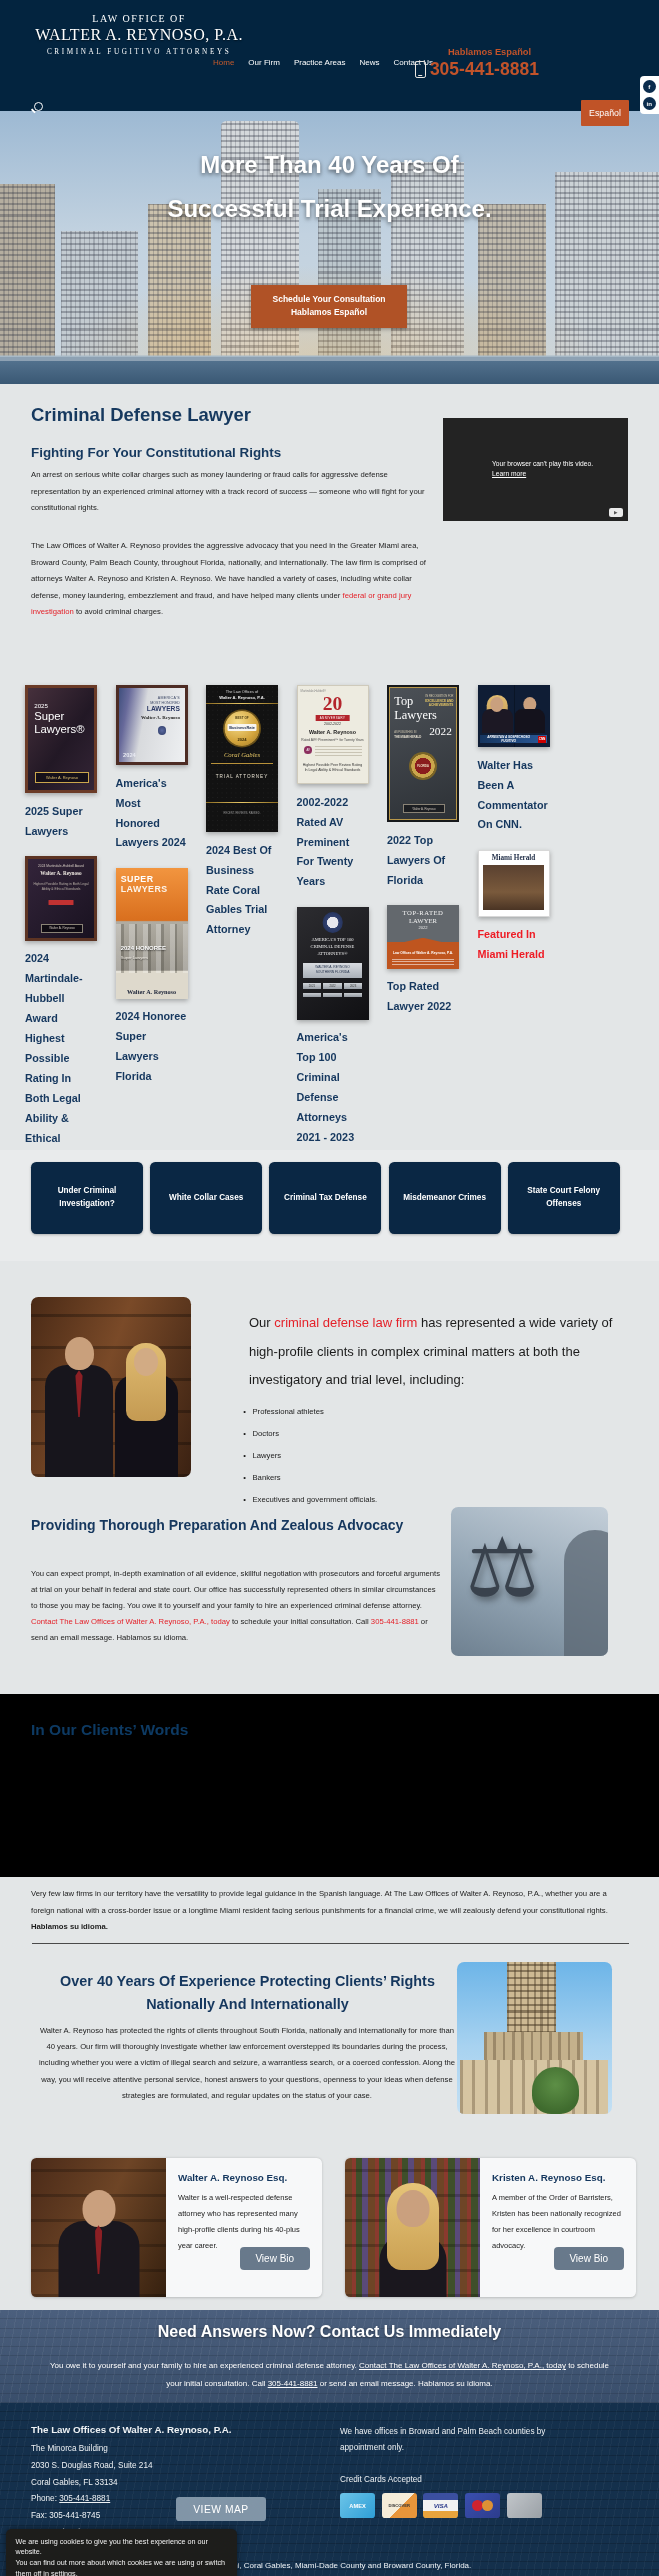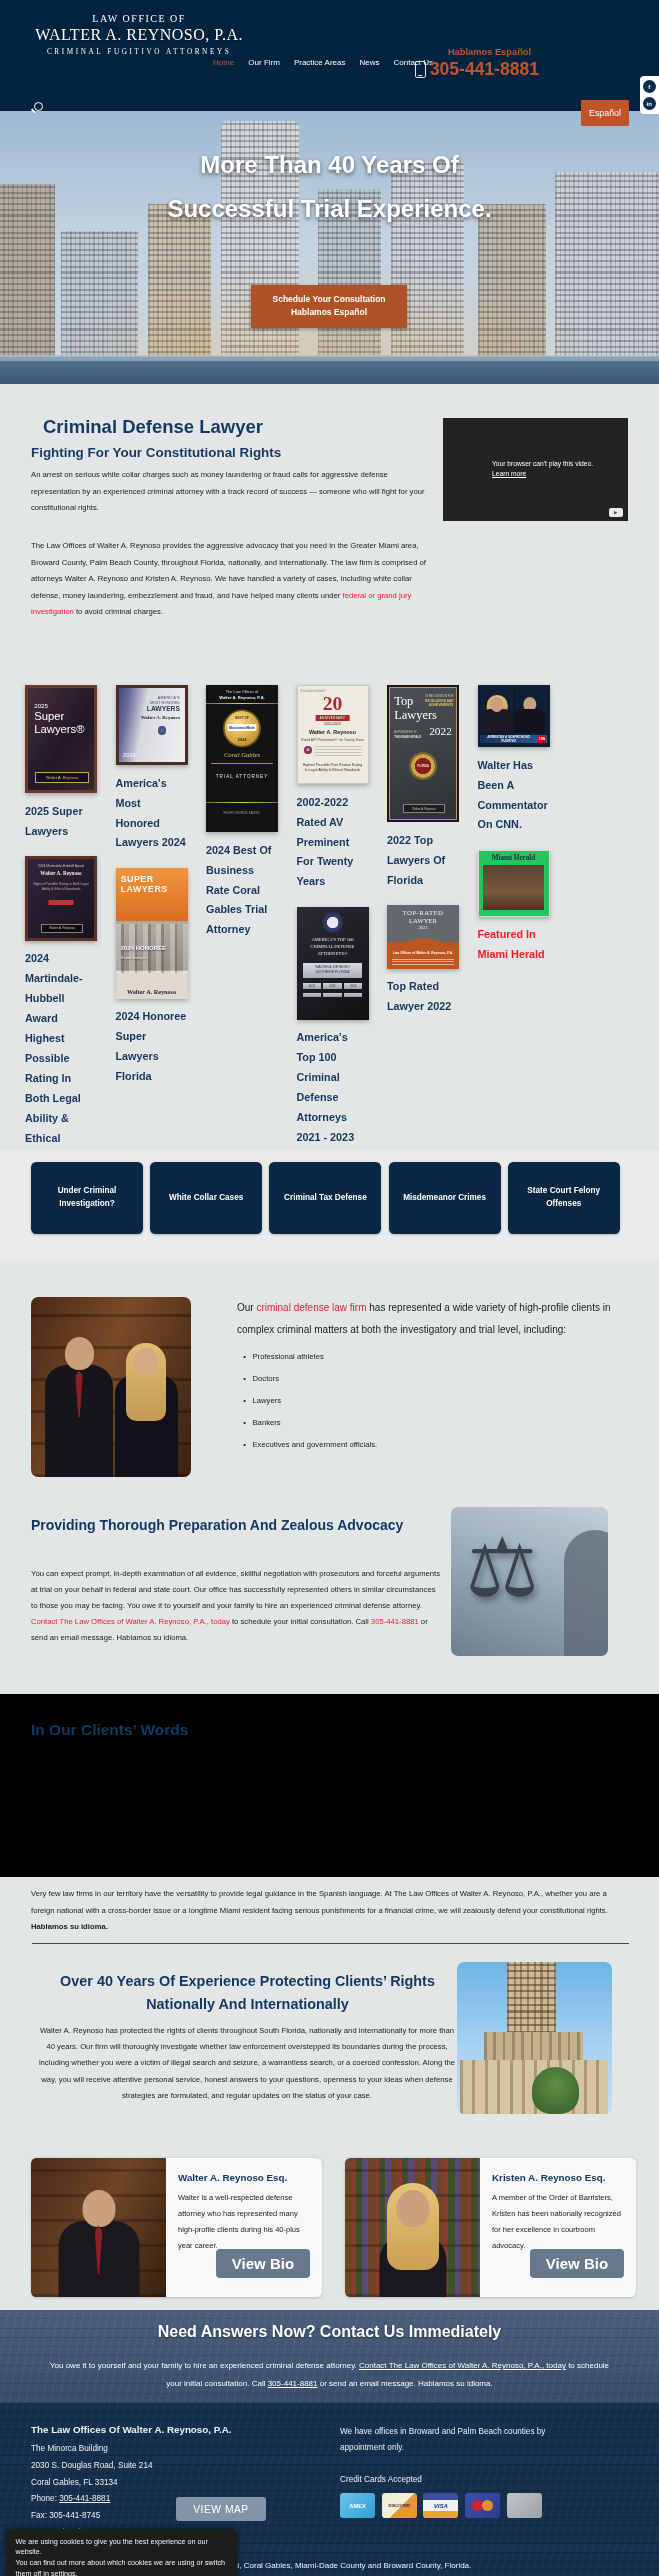--- a/index.html
+++ b/index.html
@@ -39,21 +39,21 @@
   .b8{left:555px;width:109px;height:187px;background-color:#ccd2d6}
   .glow{position:absolute;left:0;right:0;bottom:20.6px;height:165px;background:radial-gradient(60% 85% at 50% 100%,rgba(242,170,60,.28),transparent 70%)}
   .bridge{position:absolute;bottom:21.6px;width:100%;height:5.2px;background:#8da1b3;box-shadow:0 -1.5px 0 #a7b9c7}
   .water{position:absolute;bottom:0;width:100%;height:23px;background:linear-gradient(180deg,#52718d,#3a5874)}
   .hero-t{position:absolute;top:32px;left:0;right:0;text-align:center;color:#fff;font-size:24px;font-weight:bold;line-height:1.82;margin:0;text-shadow:0 1.5px 4.1px rgba(0,0,0,.55);z-index:5}
   .hero-t span{display:block}
   .hero-cta{position:absolute;left:251px;top:174px;width:156px;background:#b05226;color:#fff;font-weight:bold;font-size:8.5px;text-align:center;line-height:1.6;padding:7.7px 6.2px;box-sizing:border-box;cursor:pointer;box-shadow:0 1.5px 4.1px rgba(0,0,0,.35);z-index:6}
 
   
   .intro{position:relative;height:289px}
-  .intro-h1{position:absolute;left:31px;top:19.6px;font-size:18.5px;color:#16395f;margin:12px}
+  .intro-h1{position:absolute;left:31px;top:19.6px;font-size:18.5px;color:#16395f;margin:0}
   .intro-h2{position:absolute;left:31px;top:61px;font-size:13.4px;color:#16395f;margin:0}
   .intro-p1{position:absolute;left:31px;top:83px;width:394px;font-size:7.7px;line-height:2.15;margin:0}
   .intro-p2{position:absolute;left:31px;top:154px;width:399px;font-size:7.7px;line-height:2.15;margin:0}
   .rlink{color:#e42129;cursor:pointer}
   .vbox{position:absolute;left:443px;top:34px;width:185px;height:103px;background:#232323;color:#fff}
   .vmsg{position:absolute;left:49px;top:42px;font-size:6.7px}
   .vlearn{display:inline-block;margin-top:2.6px;text-decoration:underline;cursor:pointer;font-size:6.7px}
   .vplay{position:absolute;right:5.2px;bottom:4.1px;width:14px;height:9.3px;background:#e9e9e9;border-radius:2.1px;color:#555;font-size:4.6px;display:flex;align-items:center;justify-content:center;cursor:pointer}
 
   
@@ -153,42 +153,42 @@
   .fig-body{position:absolute;bottom:0;width:100%;height:24px;background:#1c1824;border-radius:8.2px 8.2px 0 0}
   .cnn-m .fig-body{background:#14121c}
   .fig-head{position:absolute;bottom:20.6px;left:50%;transform:translateX(-50%);width:13.4px;height:15.5px;background:#c9a07e;border-radius:50%}
   .fig-hair{position:absolute;bottom:9.3px;left:50%;transform:translateX(-50%);width:20.6px;height:29px;background:linear-gradient(180deg,#e0bc72,#c49a52);border-radius:10.3px 10.3px 6.2px 6.2px}
   .cnn-w .fig-head{z-index:2}
   .cnn-split{top:0;bottom:0;left:50%;width:1.5px;background:#0a1526}
   .cnn-banner{bottom:4.1px;left:2.1px;right:2.1px;height:8.2px;background:linear-gradient(90deg,#16355f,#2a5a9a);display:flex;align-items:center}
   .cnn-bt{flex:1;color:#fff;font-size:3.1px;font-weight:bold;font-style:italic;text-align:center}
   .cnn-logo{width:8.8px;height:6.7px;background:#c00;color:#fff;font-size:3.1px;font-weight:bold;display:flex;align-items:center;justify-content:center;margin-right:1px}
 
-  .bi-mhd{height:67px;background:#22c55e;border:0.5px solid #d8d8d8}
+  .bi-mhd{height:67px;background:#ffffff;border:0.5px solid #d8d8d8}
   .mhd-mast{top:3.1px;width:100%;text-align:center;font-family:"Liberation Serif",serif;font-weight:bold;font-size:7.2px;color:#1c2a44}
   .mhd-photo{top:14.4px;left:4.1px;right:4.1px;bottom:6.2px;background:linear-gradient(180deg,#5a4130,#7a5a3c 60%,#4a3424)}
 
   
   .psec{position:relative;height:111px;background:#e9ebec}
   .prow{position:absolute;left:31px;top:12px;display:flex;gap:7.2px}
   .pcard{width:112px;height:72px;background:#0a2744;border-radius:5.2px;color:#fff;display:flex;align-items:center;justify-content:center;text-align:center;font-weight:bold;font-size:8.2px;line-height:1.55;padding:5.2px;box-sizing:border-box;cursor:pointer;box-shadow:0 1px 2.6px rgba(0,0,0,.25)}
 
   
   .rep{position:relative;height:229px}
   .rep-photo{position:absolute;left:31px;top:36px;width:160px;height:180px;border-radius:7.2px;overflow:hidden;background:linear-gradient(110deg,#4a2a16,#7a4a28 45%,#3a2112)}
   .rep-photo::before{content:"";position:absolute;inset:0;background:repeating-linear-gradient(0deg,rgba(0,0,0,.28) 0 3.1px,transparent 3.1px 32px)}
   .man{position:absolute;left:14.4px;bottom:0;width:68px;height:112px;background:#17151c;border-radius:21.6px 21.6px 0 0}
   .man::before{content:"";position:absolute;top:-28px;left:19.6px;width:29px;height:33px;background:#c9a07c;border-radius:50% 50% 46% 46%}
   .man::after{content:"";position:absolute;top:5.2px;left:30px;width:7.2px;height:47px;background:#8c1f24;clip-path:polygon(50% 0,100% 12%,60% 100%,40% 100%,0 12%)}
   .woman{position:absolute;right:13.4px;bottom:0;width:63px;height:102px;background:#121018;border-radius:18.5px 18.5px 0 0}
   .woman::before{content:"";position:absolute;top:-32px;left:11.3px;width:40px;height:78px;background:linear-gradient(180deg,#e0bc72,#c49a52);border-radius:19.6px 19.6px 10.3px 10.3px}
   .woman::after{content:"";position:absolute;top:-27px;left:19px;width:24px;height:28px;background:#d2ab84;border-radius:50%}
   .rep-main{position:absolute;left:237px;top:36px;width:393px}
   .rep-h2{font-size:14px;color:#15375e;line-height:1.55;margin:0 0 12.4px 0}
-  .rep-p{font-size:10px;line-height:2.2;margin:0}
+  .rep-p{font-size:13px;line-height:2.2;margin:12px}
   .rep-ul{list-style:none;padding:0;margin:11.3px 0 0 6.2px}
   .rep-ul li{position:relative;padding-left:9.3px;margin-bottom:13px;font-size:7.7px}
   .rep-ul li::before{content:"\2022";position:absolute;left:0;color:#1c1c1c}
 
   
   .prep{position:relative;height:204px}
   .prep-h2{position:absolute;left:31px;top:24px;font-size:14px;color:#15375e;line-height:1.6;margin:0;width:402px}
   .prep-p{position:absolute;left:31px;top:76px;width:410px;font-size:7.7px;line-height:2.08;margin:0}
   .justice{position:absolute;left:451px;top:16.5px;width:157px;height:149px;border-radius:7.2px;background:linear-gradient(200deg,#c4cfd9 0%,#93a5b4 55%,#6e8090 100%);overflow:hidden}
   .justice::after{content:"";position:absolute;right:-17.5px;top:23px;width:62px;height:144px;background:#5a6572;border-radius:31px 31px 0 0;opacity:.75}
@@ -221,21 +221,21 @@
   .aphoto.walter{background:linear-gradient(115deg,#4a2a18,#6e4526 50%,#35200f)}
   .aphoto.kristen{background:repeating-linear-gradient(90deg,#6e4526 0 7.2px,#8a3a2e 7.2px 11.3px,#3f4f2a 11.3px 17.5px,#5a4a7a 17.5px 23px)}
   .aphoto::before{content:"";position:absolute;inset:0;background:repeating-linear-gradient(0deg,rgba(0,0,0,.22) 0 2.6px,transparent 2.6px 25px)}
   .ap-body{position:absolute;left:50%;transform:translateX(-50%);bottom:0;width:81px;height:76px;background:#1a171e;border-radius:25px 25px 0 0}
   .ap-head{position:absolute;bottom:70px;left:50%;transform:translateX(-50%);width:33px;height:37px;background:#caa07e;border-radius:50% 50% 46% 46%;z-index:2}
   .ap-tie{position:absolute;bottom:23px;left:50%;transform:translateX(-50%);width:7.7px;height:49px;background:#8c1f24;clip-path:polygon(50% 0,100% 12%,60% 100%,40% 100%,0 12%);z-index:3}
   .ap-hair{position:absolute;bottom:27px;left:50%;transform:translateX(-50%);width:52px;height:87px;background:linear-gradient(180deg,#e6c478,#caa052);border-radius:25px 25px 14.4px 14.4px;z-index:1}
   .atext{position:absolute;left:147px;top:13.4px;right:12.4px}
   .aname{font-size:9.8px;font-weight:bold;color:#15375e;margin:0 0 7.2px 0}
   .abio{font-size:7.5px;line-height:2.15;margin:0}
-  .abtn{position:absolute;right:12.4px;bottom:19px;background:#68798b;color:#fff;font-weight:bold;font-size:15px;padding:6.2px 15.5px;border-radius:4.1px;cursor:pointer}
+  .abtn{position:absolute;right:12.4px;bottom:27px;background:#68798b;color:#fff;font-weight:normal;font-size:10px;padding:6.2px 15.5px;border-radius:4.1px;cursor:pointer}
 
   
   .ctasec{position:relative;height:93px;background:linear-gradient(180deg,#4b5f7d,#394e6b);overflow:hidden;color:#fff}
   .ctasec::before{content:"";position:absolute;inset:0;background:repeating-linear-gradient(100deg,rgba(255,255,255,.05) 0 1px,transparent 1px 8.2px),repeating-linear-gradient(0deg,rgba(0,0,0,.12) 0 1px,transparent 1px 9.3px)}
   .cta-h2{position:absolute;top:13.4px;width:100%;text-align:center;font-size:16px;margin:0;text-shadow:0 1px 2.6px rgba(0,0,0,.4)}
   .cta-p{position:absolute;top:47px;left:44px;right:44px;text-align:center;font-size:8px;line-height:2.2;margin:0}
   .wlink{text-decoration:underline;cursor:pointer;color:#fff}
 
   
   .foot{position:relative;height:229px;background:#14304c;color:#eef2f5;overflow:hidden}

